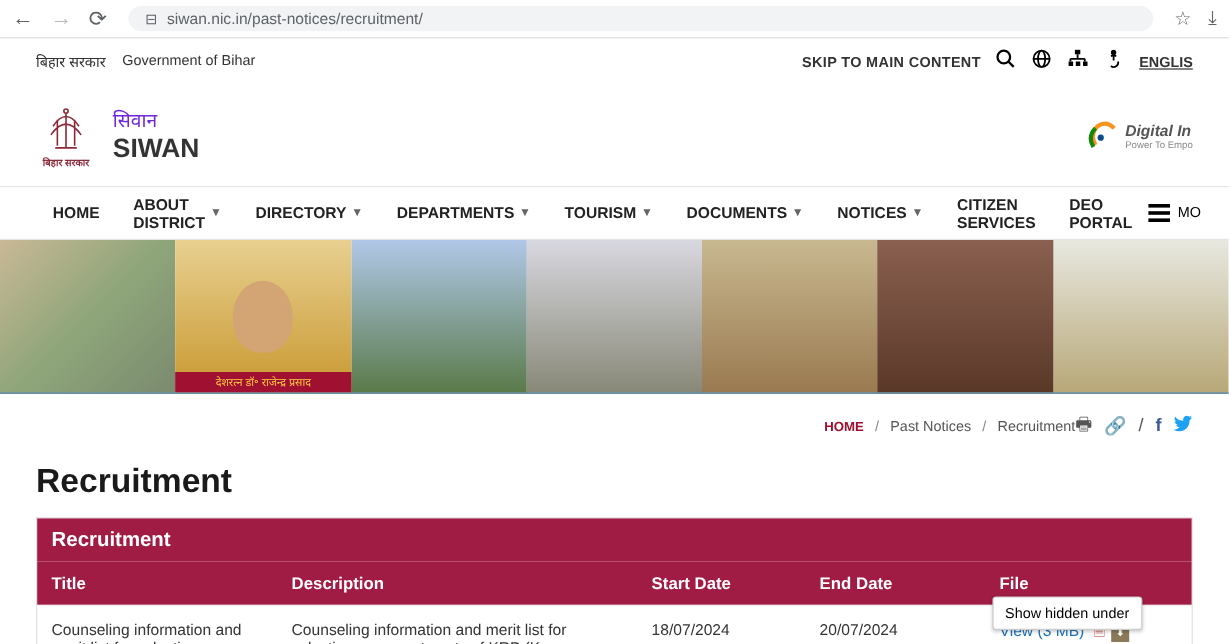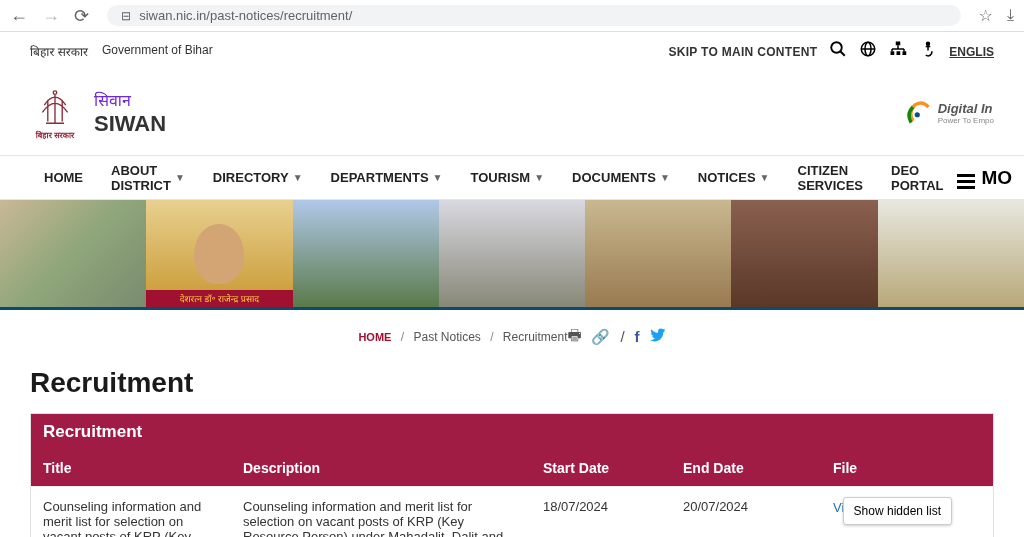--- a/index.html
+++ b/index.html
@@ -34,39 +34,39 @@
 .digital-badge { display: flex; align-items: center; gap: 6px; }
 .digital-swoosh { width: 26px; height: 26px; }
 .digital-text { display: flex; flex-direction: column; }
 .digital-main { font-size: 13px; font-style: italic; font-weight: bold; color: #555; }
 .digital-sub { font-size: 8px; color: #888; }
 
 
 .main-nav { display: flex; align-items: center; padding: 0 30px; border-bottom: 1px solid #e5e5e5; height: 44px; }
 .nav-item { padding: 12px 14px; font-size: 13px; font-weight: bold; color: #222; display: flex; align-items: center; gap: 4px; cursor: pointer; }
 .nav-chev { font-size: 10px; color: #666; }
-.more-btn { margin-left: auto; display: flex; align-items: flex-end; gap: 6px; font-size: 19px; font-weight: bold; }
+.more-btn { margin-left: auto; display: flex; align-items: flex-start; gap: 6px; font-size: 12px; font-weight: normal; }
 .burger { display: flex; flex-direction: column; gap: 3px; }
 .burger span { width: 18px; height: 3px; background: #000; }
 
 
-.banner { height: 110px; display: flex; overflow: hidden; border-bottom: 3px solid #0c4a6e; }
+.banner { height: 128px; display: flex; overflow: hidden; border-bottom: 1px solid #0c4a6e; }
 .banner-tile { flex: 1; background: linear-gradient(135deg,#c9b896,#8fa67a,#7a8b6f); position: relative; }
 .banner-tile:nth-child(2) { background: linear-gradient(#e8d090,#c89830); display:flex; align-items:center; justify-content:center; }
 .banner-tile:nth-child(2) .face { width:50px; height:60px; background:#d4a574; border-radius:50% 50% 45% 45%; }
 .banner-tile:nth-child(3) { background: linear-gradient(#b0c8e8,#5a7a4a); }
 .banner-tile:nth-child(4) { background: linear-gradient(#d8d8e0,#888878); }
 .banner-tile:nth-child(5) { background: linear-gradient(#c8b890,#9a7a50); }
 .banner-tile:nth-child(6) { background: linear-gradient(#8a6050,#5a3828); }
 .banner-tile:nth-child(7) { background: linear-gradient(#e8e8e0,#b8a878); }
 .banner-caption { position:absolute; bottom:0; left:0; right:0; background:#a01030; color:#ffd040; font-size:9px; text-align:center; padding:2px; }
 
 
 .content { padding: 14px 30px; }
-.crumbs-row { display: flex; justify-content: center; align-items: center; font-size: 12px; margin-bottom: 18px; }
+.crumbs-row { display: flex; justify-content: flex-end; align-items: center; font-size: 12px; margin-bottom: 18px; }
 .crumbs { color: #555; }
 .crumbs .home { color: #a01030; font-size: 11px; font-weight: bold; }
 .crumbs .sep { margin: 0 6px; color: #888; }
 .share-icons { display: flex; gap: 10px; color: #555; font-size: 15px; align-items: center; }
 .fb { color: #3b5998; font-weight: bold; }
 .tw { color: #1da1f2; }
 
 .page-title { font-size: 28px; font-weight: bold; color: #1a1a1a; margin-bottom: 14px; }
 
 
@@ -265,13 +265,13 @@
       <div class="col-end">20/07/2024</div>
       <div class="col-file">
         <span class="file-link">View (3 MB)</span>
         <span class="file-type-icon">🗎</span>
         <span class="dl-icon">⬇</span>
       </div>
     </div>
   </div>
 </div>
 
-<div class="hidden-tooltip">Show hidden list</div>
+<div class="hidden-tooltip">Show hidden under</div>
 
 </body></html>

